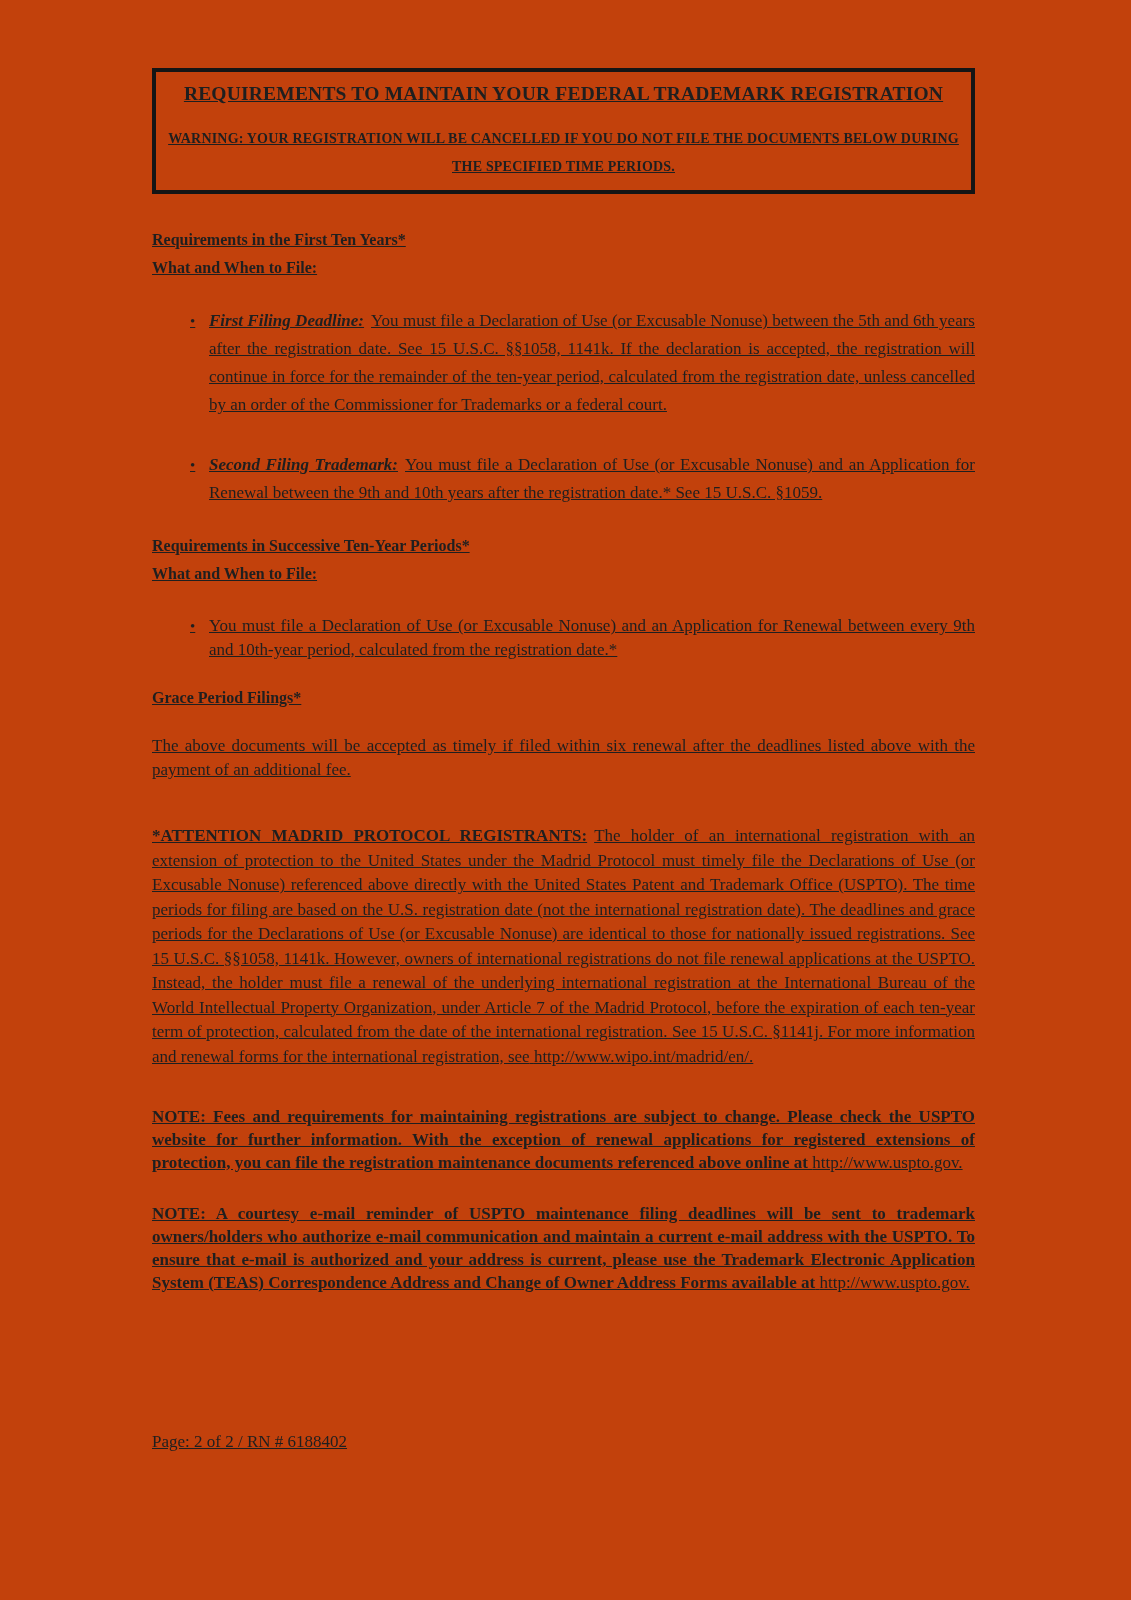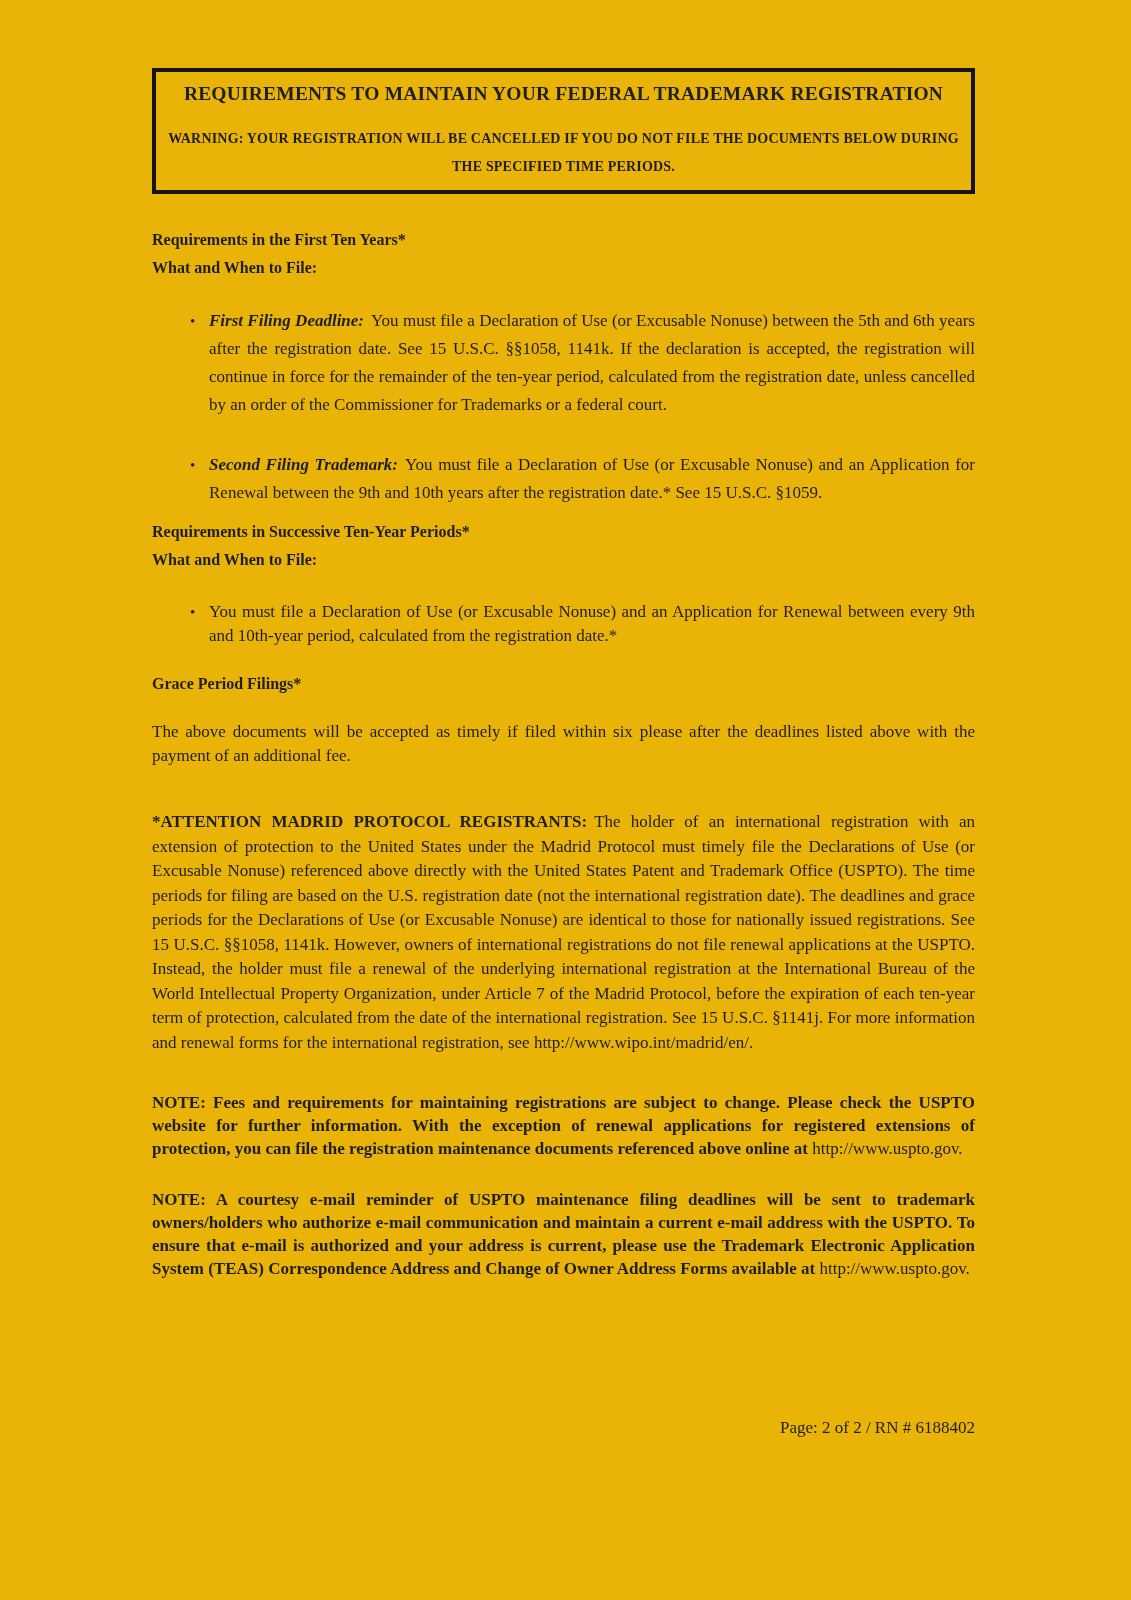--- a/index.html
+++ b/index.html
@@ -9,21 +9,22 @@
     height: 1600px;
     font-family: "Liberation Serif", serif;
     color: #1f1f1f;
     position: relative;
     overflow: hidden;
   }
   .page {
     width: 1131px;
     height: 1600px;
     padding: 68px 156px 0 152px;
-    background: #eab308;
+    background: #c2410c;
+    text-decoration: underline;
   }
   
   .warnbox {
     border: 4px solid #151515;
     text-align: center;
     padding: 11px 10px 9px 10px;
     font-weight: bold;
   }
   .warnbox .box-title {
     font-size: 19.5px;
@@ -36,21 +37,21 @@
     line-height: 28px;
     letter-spacing: 0.2px;
   }
   
   .sec-heading {
     font-size: 16px;
     font-weight: bold;
     line-height: 28px;
   }
   .h-group { margin-top: 32px; }
-  .h-group2 { margin-top: 11px; }
+  .h-group2 { margin-top: 25px; }
   
   .bullet-list { margin-top: 25px; margin-left: 38px; }
   .bullet-item { display: flex; }
   .bullet-item + .bullet-item { margin-top: 32px; }
   .bullet-dot {
     width: 19px;
     flex: 0 0 19px;
     font-size: 15px;
     line-height: 28px;
   }
@@ -74,21 +75,21 @@
   .madrid-para { margin-top: 42px; line-height: 24.5px; }
   .lead-bold { font-weight: bold; margin-right: 7px; }
   
   .note-para { font-weight: bold; line-height: 23px; }
   .note1 { margin-top: 36px; }
   .note2 { margin-top: 28px; }
   .url-plain { font-weight: normal; }
   
   .footer {
     margin-top: 137px;
-    text-align: right;
+    text-align: left;
     font-size: 17px;
     line-height: 22px;
   }
 </style>
 </head>
 <body>
 
 <div class="page">
 
   <div class="warnbox">
@@ -118,21 +119,21 @@
   </div>
 
   <div class="bullet-list bullet3-wrap">
     <div class="bullet-item">
       <span class="bullet-dot" style="line-height:24px;">•</span>
       <div class="bullet-text bullet-text-tight">You must file a Declaration of Use (or Excusable Nonuse) and an Application for Renewal between every 9th and 10th-year period, calculated from the registration date.*</div>
     </div>
   </div>
 
   <div class="sec-heading grace-heading" style="margin-top:22px;">Grace Period Filings*</div>
-  <div class="para grace-para">The above documents will be accepted as timely if filed within six please after the deadlines listed above with the payment of an additional fee.</div>
+  <div class="para grace-para">The above documents will be accepted as timely if filed within six renewal after the deadlines listed above with the payment of an additional fee.</div>
 
   <div class="para madrid-para"><span class="lead-bold">*ATTENTION MADRID PROTOCOL REGISTRANTS:</span><span>The holder of an international registration with an extension of protection to the United States under the Madrid Protocol must timely file the Declarations of Use (or Excusable Nonuse) referenced above directly with the United States Patent and Trademark Office (USPTO). The time periods for filing are based on the U.S. registration date (not the international registration date).  The deadlines and grace periods for the Declarations of Use (or Excusable Nonuse) are identical to those for nationally issued registrations.  See 15 U.S.C. §§1058, 1141k.  However, owners of international registrations do not file renewal applications at the USPTO. Instead, the holder must file a renewal of the underlying international registration at the International Bureau of the World Intellectual Property Organization, under Article 7 of the Madrid Protocol, before the expiration of each ten-year term of protection, calculated from the date of the international registration.  See 15 U.S.C. §1141j.  For more information and renewal forms for the international registration, see</span> <span>http://www.wipo.int/madrid/en/.</span></div>
 
   <div class="para note-para note1"><span>NOTE:  Fees and requirements for maintaining registrations are subject to change.  Please check the USPTO website for further information.  With the exception of renewal applications for registered extensions of protection, you can file the registration maintenance documents referenced above online at</span> <span class="url-plain">http://www.uspto.gov.</span></div>
 
   <div class="para note-para note2"><span>NOTE:  A courtesy e-mail reminder of USPTO maintenance filing deadlines will be sent to trademark owners/holders who authorize e-mail communication and maintain a current e-mail address with the USPTO. To ensure that e-mail is authorized and your address is current, please use the Trademark Electronic Application System (TEAS) Correspondence Address and Change of Owner Address Forms available at</span> <span class="url-plain">http://www.uspto.gov.</span></div>
 
   <div class="footer">Page: 2 of 2 / RN # 6188402</div>
 
 </div>

